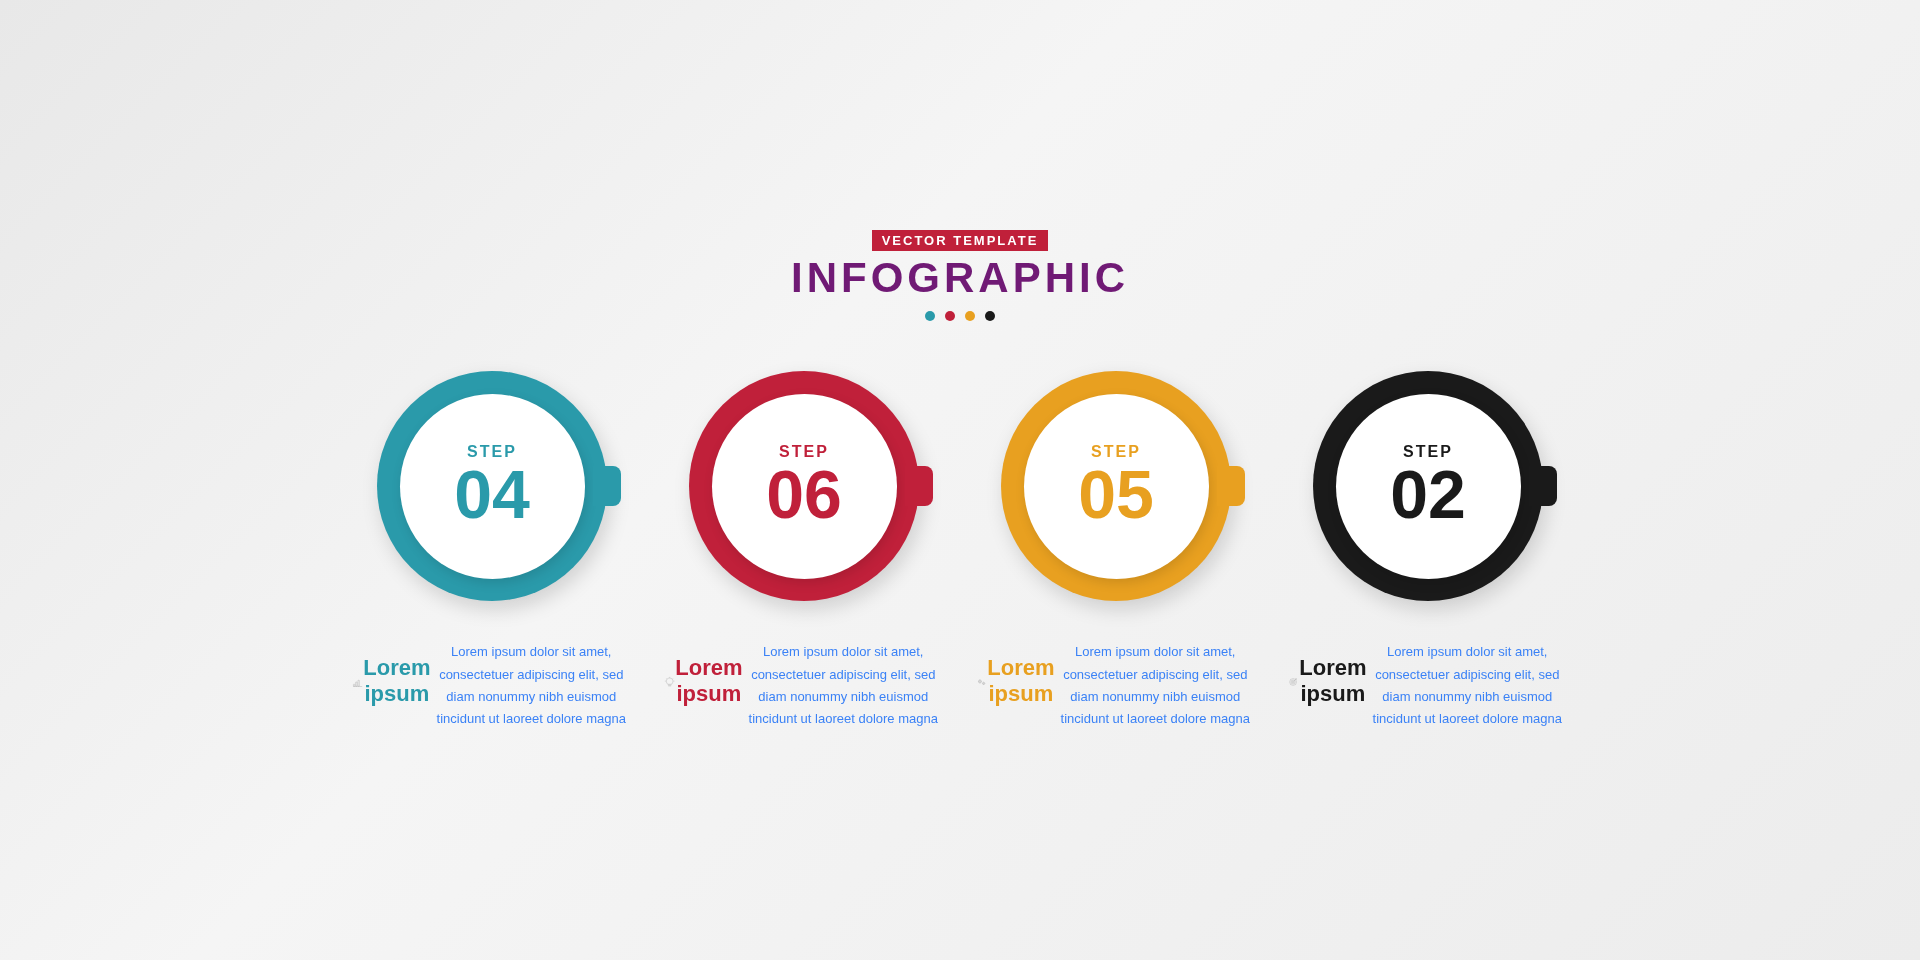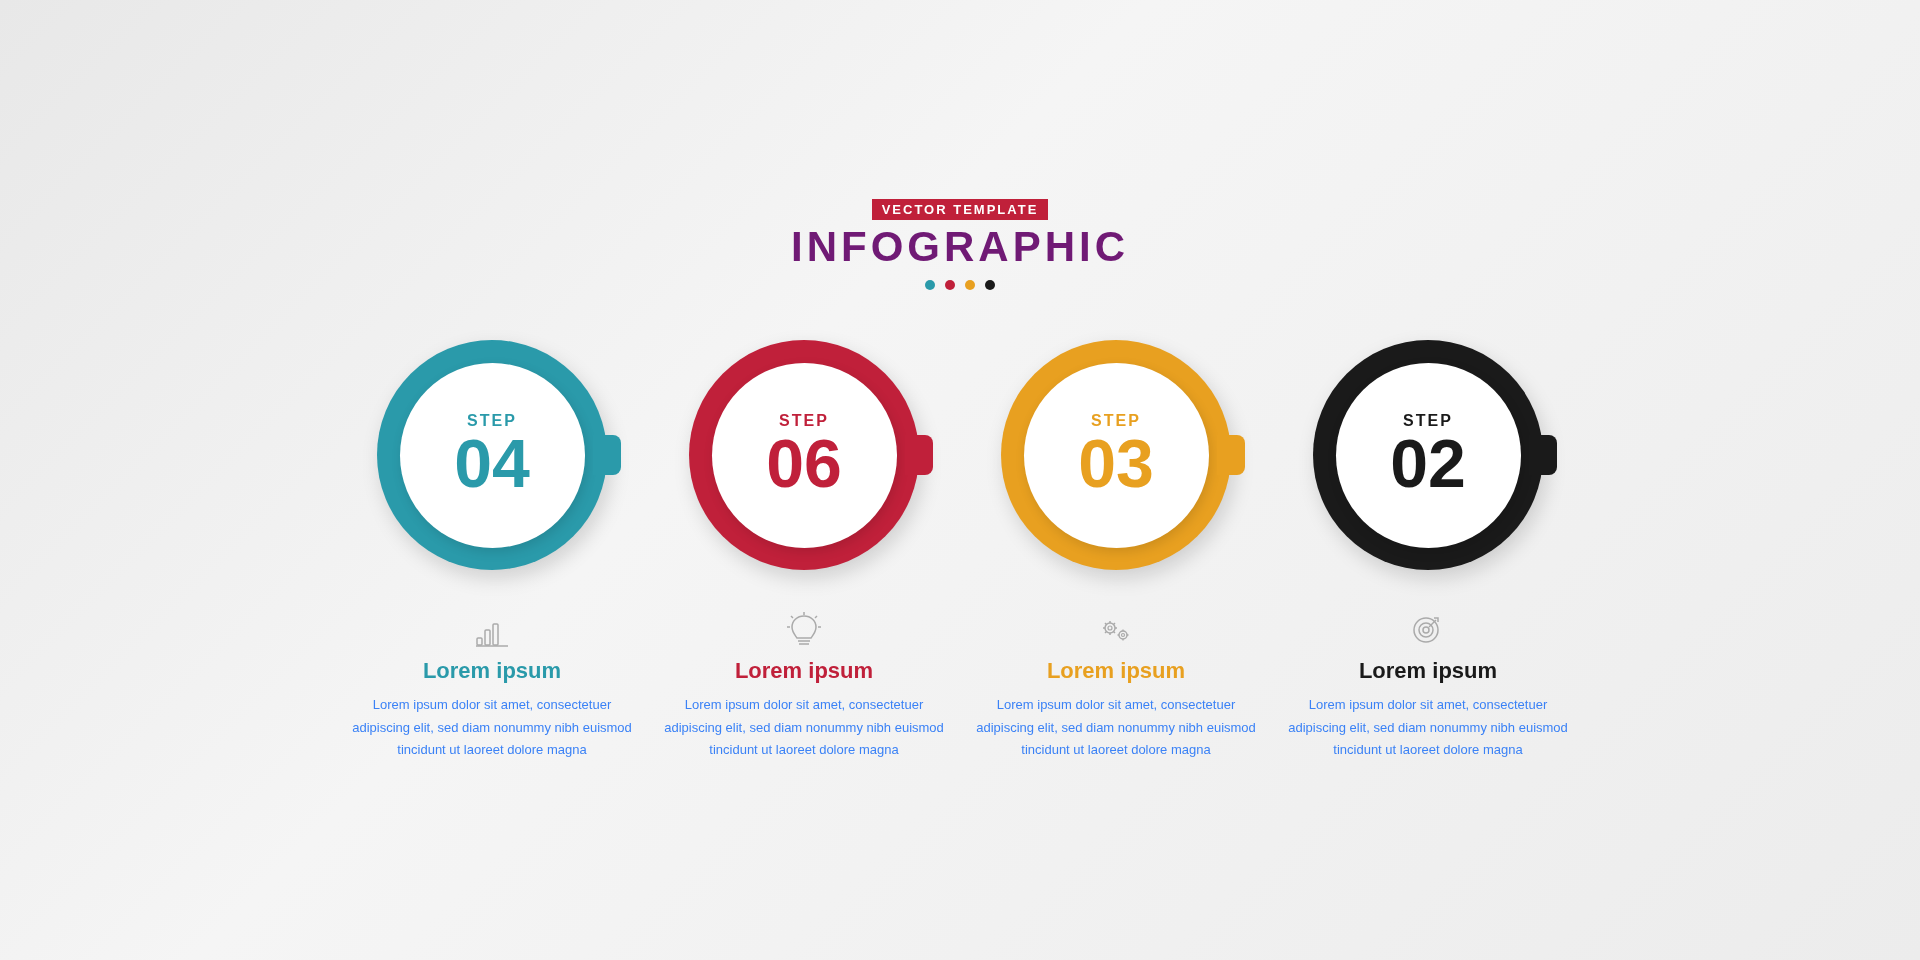--- a/index.html
+++ b/index.html
@@ -145,21 +145,21 @@
     .step3 .lorem-title { color: #e8a020; }
 
     .step4 .outer-ring { background: #1a1a1a; }
     .step4 .step-label { color: #1a1a1a; }
     .step4 .step-number { color: #1a1a1a; }
     .step4 .connector-tab { background: #1a1a1a; }
     .step4 .lorem-title { color: #1a1a1a; }
 
     .step-info {
       display: flex;
-      flex-direction: column;
+      flex-direction: row;
       align-items: center;
       text-align: center;
       padding: 0 10px;
     }
 
     .lorem-title {
       font-size: 22px;
       font-weight: 700;
       margin-bottom: 10px;
     }
@@ -243,21 +243,21 @@
       <div class="lorem-title">Lorem ipsum</div>
       <div class="lorem-body">Lorem ipsum dolor sit amet, consectetuer adipiscing elit, sed diam nonummy nibh euismod tincidunt ut laoreet dolore magna</div>
     </div>
   </div>
 
   <div class="step-wrapper step3">
     <div class="circle-connector">
       <div class="outer-ring">
         <div class="inner-circle">
           <span class="step-label">STEP</span>
-          <span class="step-number">03</span>
+          <span class="step-number">05</span>
         </div>
         <div class="connector-tab"></div>
       </div>
     </div>
     <div class="step-info">
       <svg class="icon-svg" viewBox="0 0 40 40">
         <circle cx="14" cy="18" r="5" stroke="#aaa" stroke-width="1.5"></circle>
         <circle cx="14" cy="18" r="2" stroke="#aaa" stroke-width="1.2"></circle>
         <line x1="14" y1="11" x2="14" y2="13" stroke="#aaa" stroke-width="1.5"></line>
         <line x1="14" y1="23" x2="14" y2="25" stroke="#aaa" stroke-width="1.5"></line>

